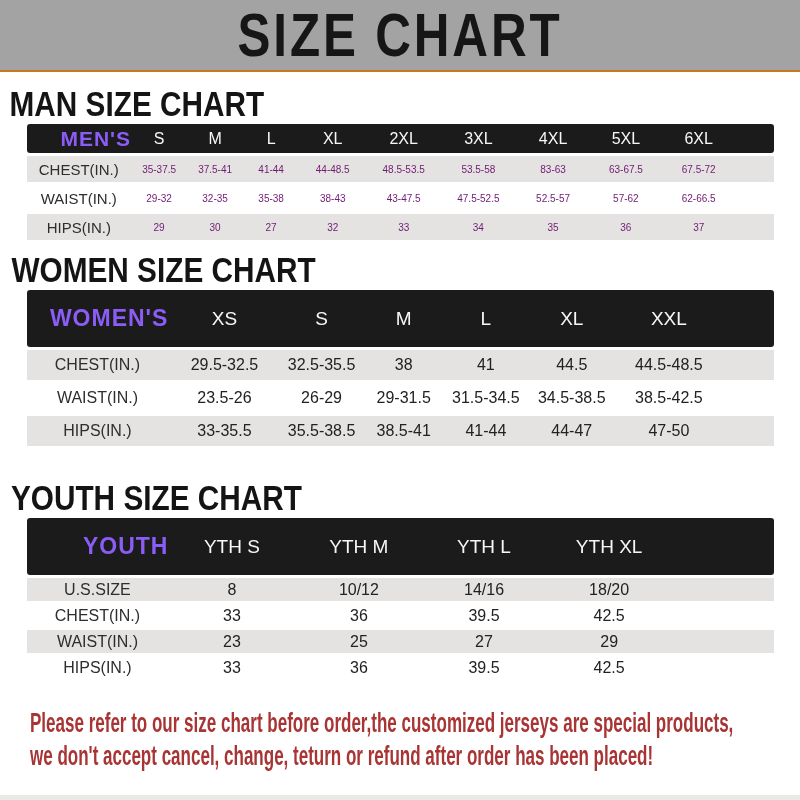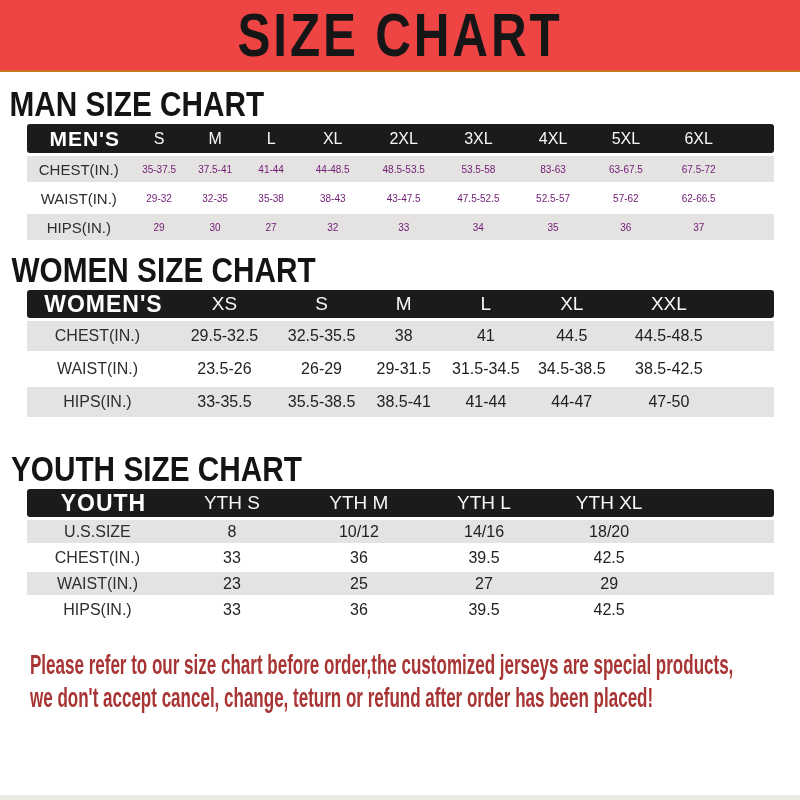--- a/index.html
+++ b/index.html
@@ -2,21 +2,21 @@
 <html><head>
 <meta charset="utf-8">
 <style>
   html,body{margin:0;padding:0;}
   body{
     width:800px;height:800px;overflow:hidden;background:#ffffff;
     font-family:"Liberation Sans", sans-serif;color:#1a1a1a;position:relative;
   }
   
   .banner{
-    height:70px;background:#ef4444;border-bottom:2px solid #c9781f;
+    height:70px;background:#a3a3a3;border-bottom:2px solid #c9781f;
     display:flex;align-items:center;justify-content:center;
   }
   .banner-title{
     font-size:52px;font-weight:800;letter-spacing:3px;color:#161616;
     transform:scale(0.95,1.18);display:inline-block;white-space:nowrap;
   }
   
   .section-title{
     text-align:left;font-weight:800;font-size:32px;color:#141414;line-height:34px;
   }
@@ -30,25 +30,25 @@
     table-layout:fixed;
   }
   .m-men{margin-top:11px;}
   .m-women{margin-top:14px;}
   .m-youth{margin-top:12px;}
   .size-table th,.size-table td{padding:0;text-align:center;overflow:hidden;white-space:nowrap;}
   tr.bar th{background:#1b1b1b;color:#f7f7f7;font-weight:400;}
   tr.bar th:first-child{border-radius:3px 0 0 3px;}
   tr.bar th:last-child{border-radius:0 3px 3px 0;}
   tr.bar th.hl{
-    text-align:center;padding-left:12px;font-weight:700;letter-spacing:1px;color:#ffffff;
+    text-align:right;padding-left:12px;font-weight:700;letter-spacing:1px;color:#8b5cf6;
   }
   .m-men tr.bar th{height:29px;font-size:16px;}
   .m-men tr.bar th.hl{font-size:21px;}
-  .m-women tr.bar th,.m-youth tr.bar th{height:28px;font-size:19px;margin-top:13px;}
+  .m-women tr.bar th,.m-youth tr.bar th{height:57px;font-size:19px;margin-top:13px;}
   .m-women tr.bar th.hl,.m-youth tr.bar th.hl{font-size:23px;}
   tr.gray td{background:#e4e3e1;}
   tr.white td{background:#ffffff;}
   .m-men td{height:26px;font-size:10px;color:#701a75;}
   .m-women td{height:30px;font-size:16px;color:#222;}
   .m-youth td{height:23px;font-size:16px;color:#222;}
   td.rl{font-size:15px;color:#2e2e2e;}
   .m-women td.rl,.m-youth td.rl{font-size:16px;}
   
   .disclaimer{margin-top:25px;padding-left:30px;}

